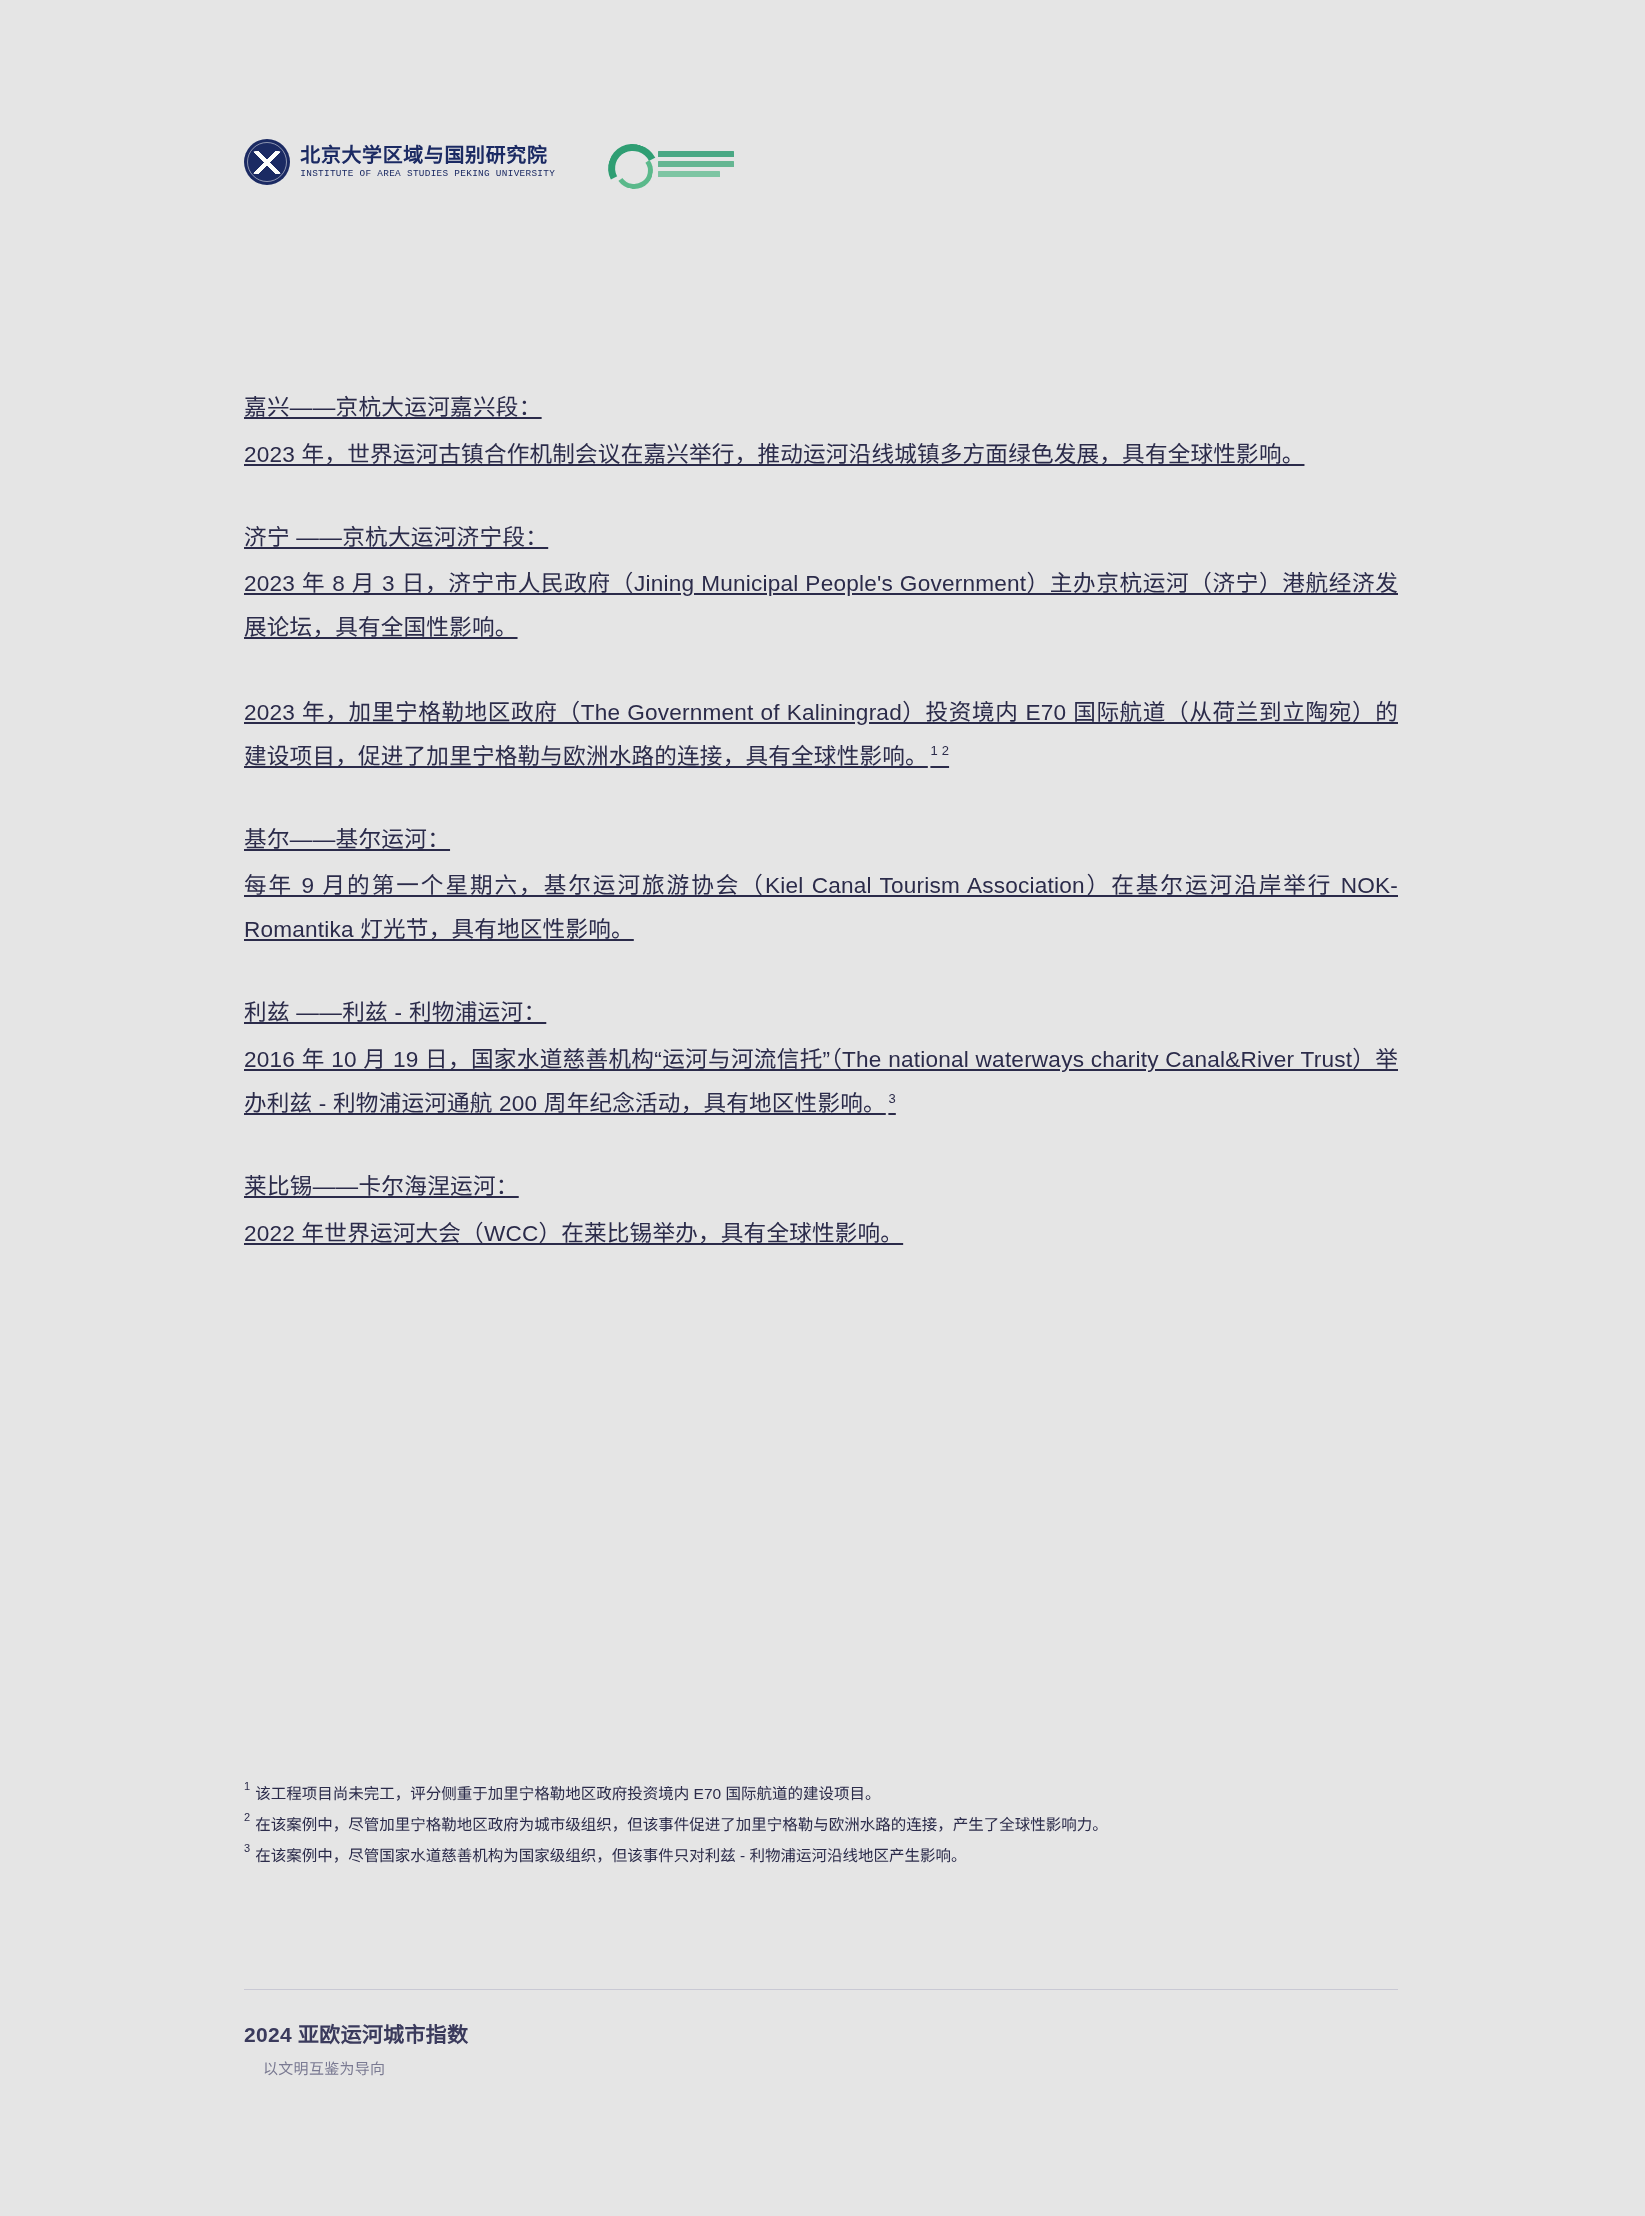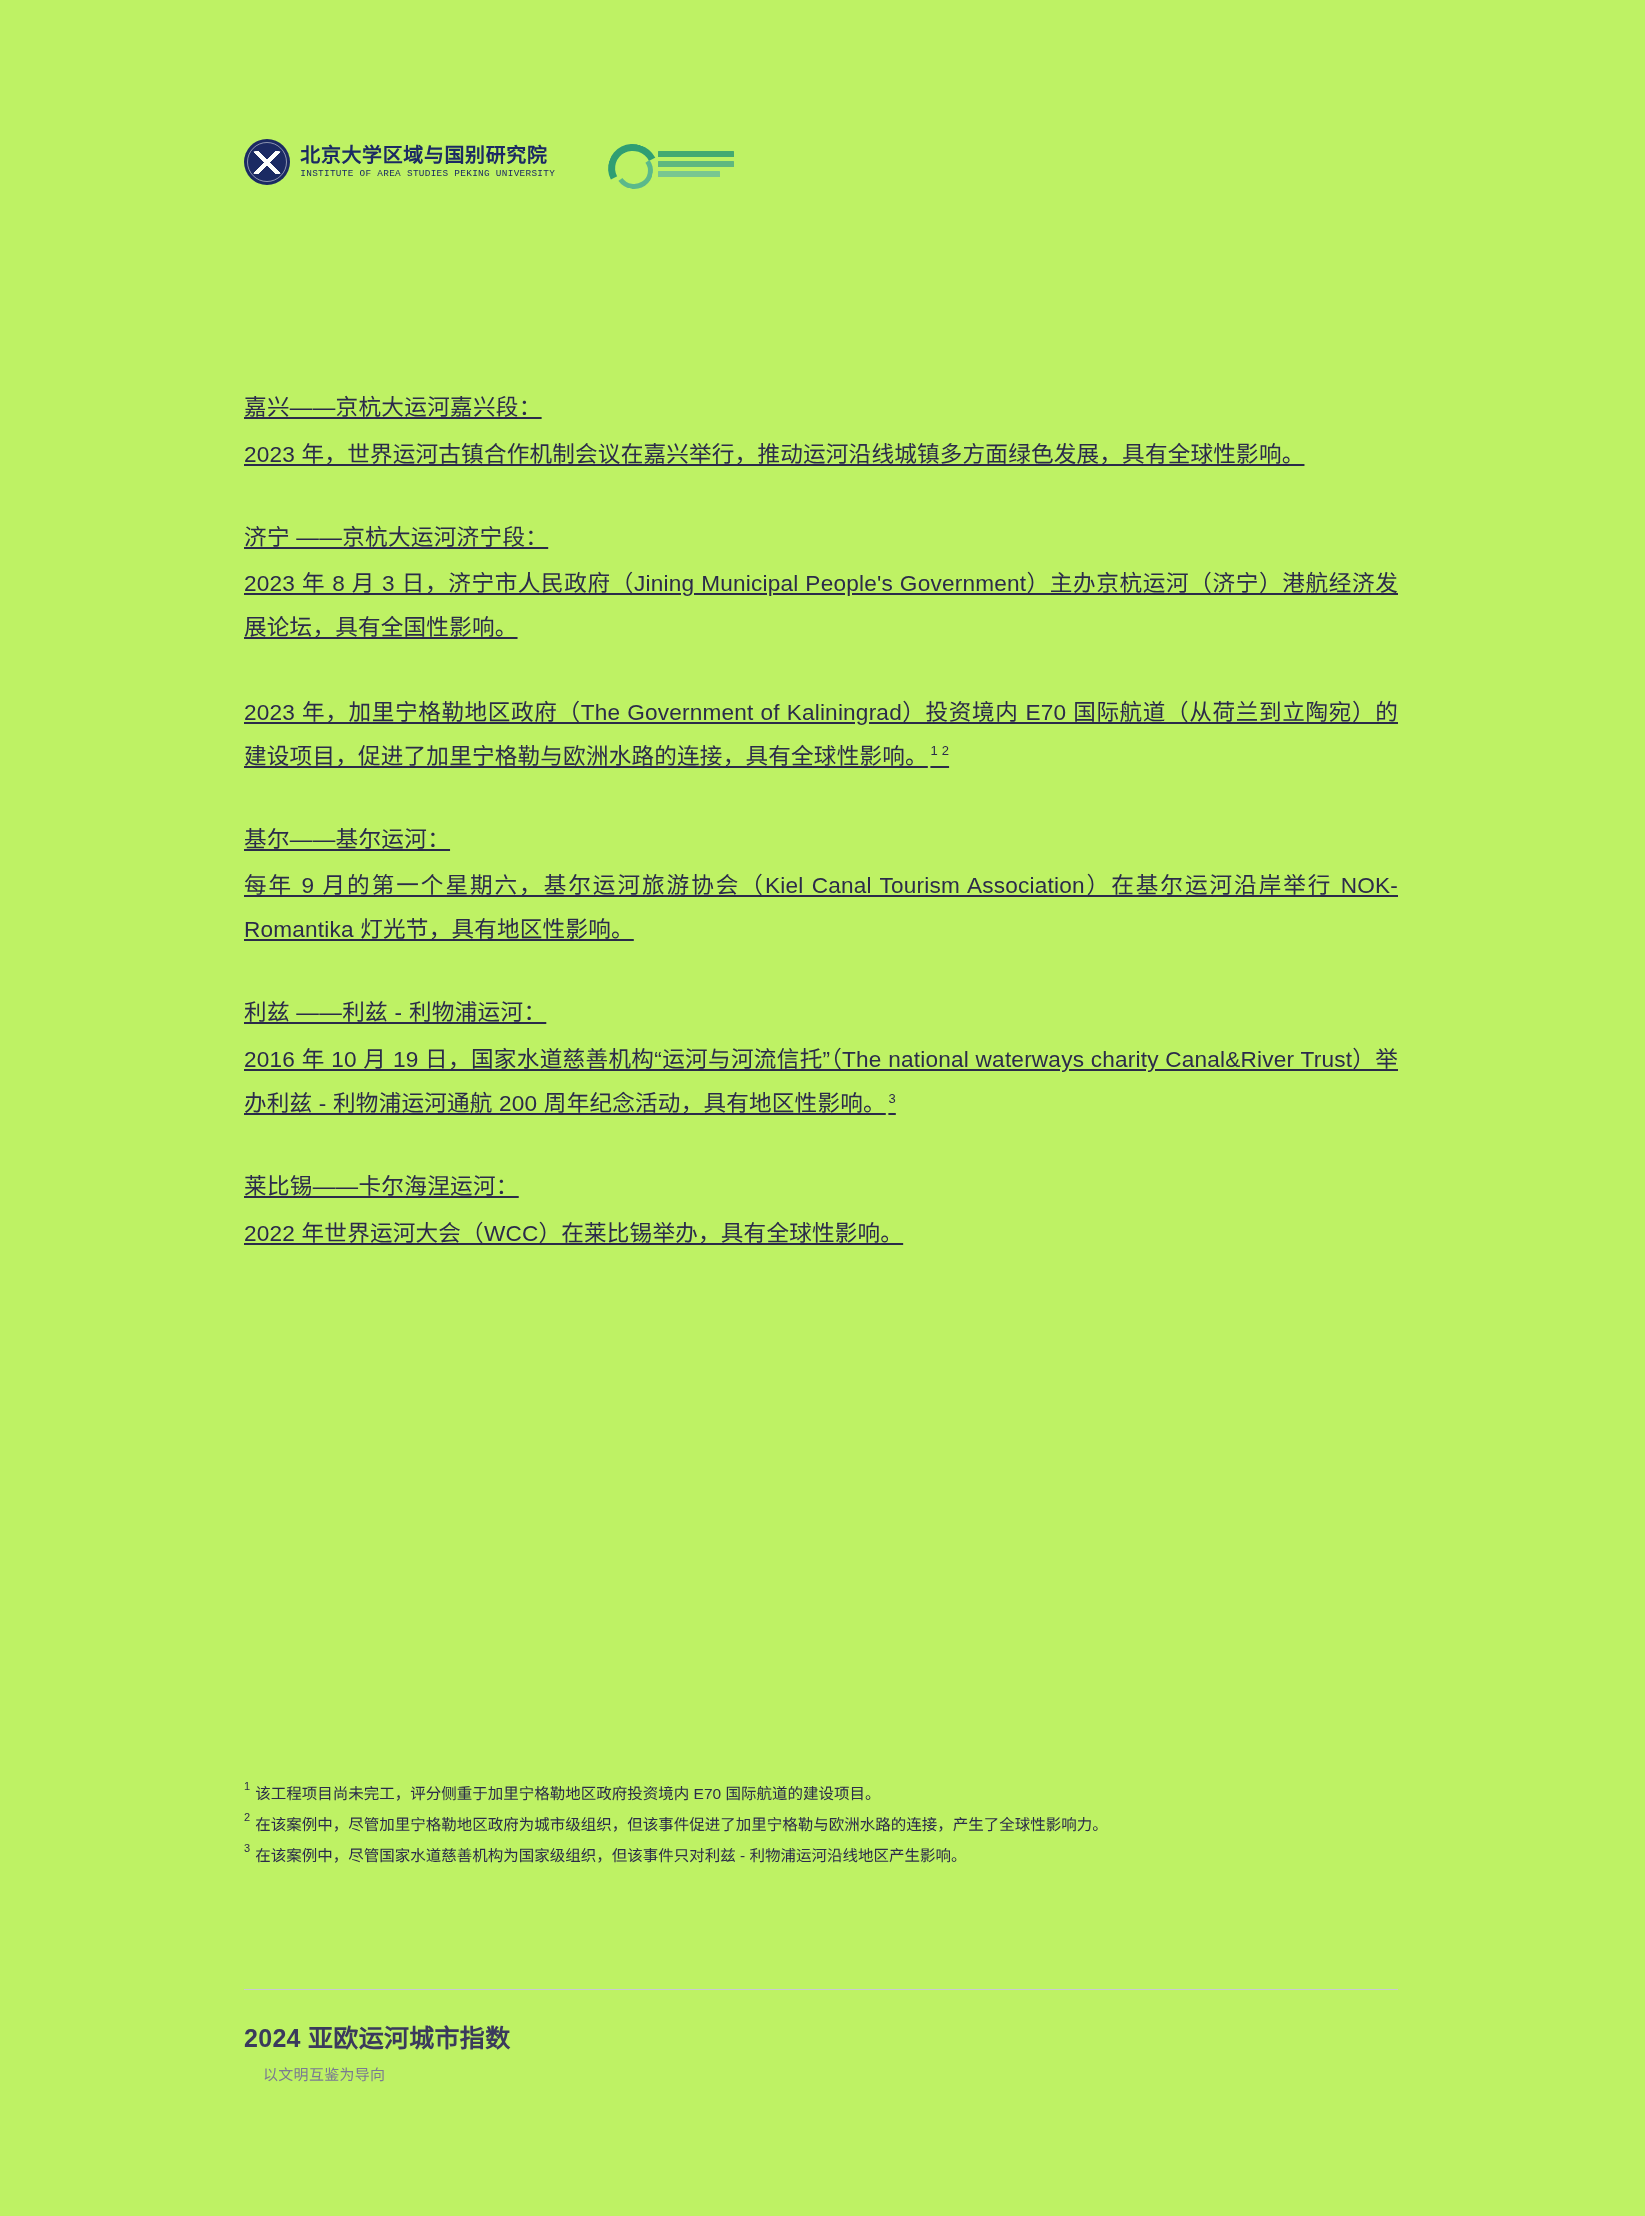--- a/index.html
+++ b/index.html
@@ -8,21 +8,21 @@
     background: #ffffff;
   }
   body {
     font-family: "Liberation Sans", "DejaVu Sans", sans-serif;
     color: #2b2b4a;
   }
   .page {
     position: relative;
     width: 1645px;
     height: 2216px;
-    background: #bef264;
+    background: #e5e5e5;
     box-sizing: border-box;
     overflow: hidden;
   }
 
   
   .header {
     position: absolute;
     top: 139px;
     left: 244px;
     display: flex;
@@ -200,21 +200,21 @@
     width: 1154px;
     height: 0.6px;
     background: #c9c9d4;
   }
   .footer {
     position: absolute;
     left: 244px;
     top: 2018px;
   }
   .footer .main {
-    font-size: 25px;
+    font-size: 21px;
     font-weight: 700;
     color: #3a3a5c;
     letter-spacing: 0.3px;
   }
   .footer .sub {
     font-size: 15px;
     color: #7a7a92;
     margin-top: 9px;
     letter-spacing: 0.3px;
     margin-left: 19px;

